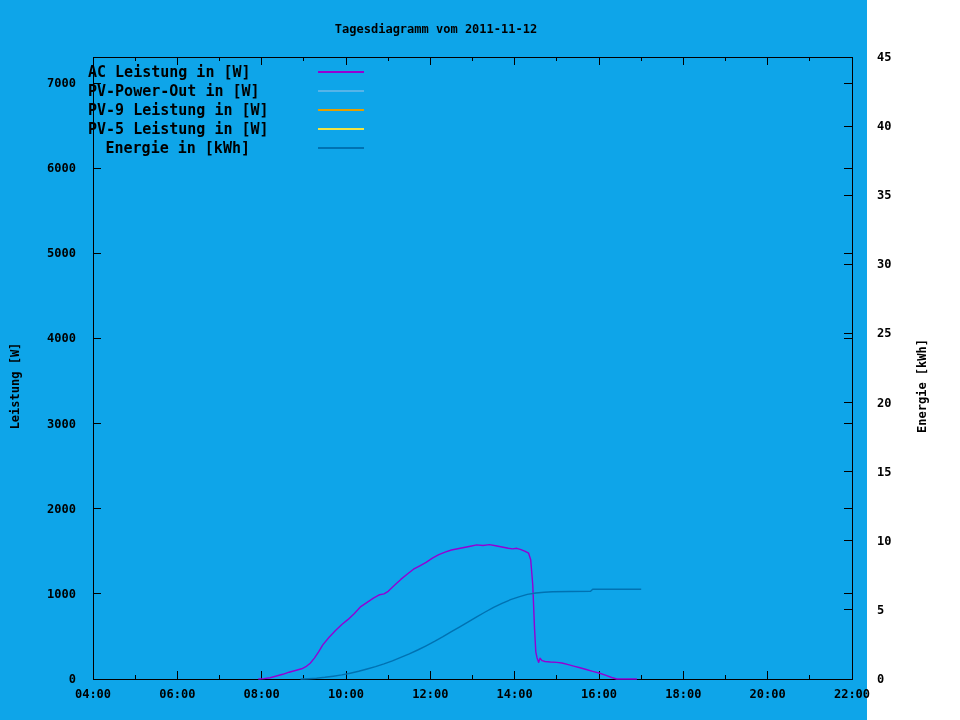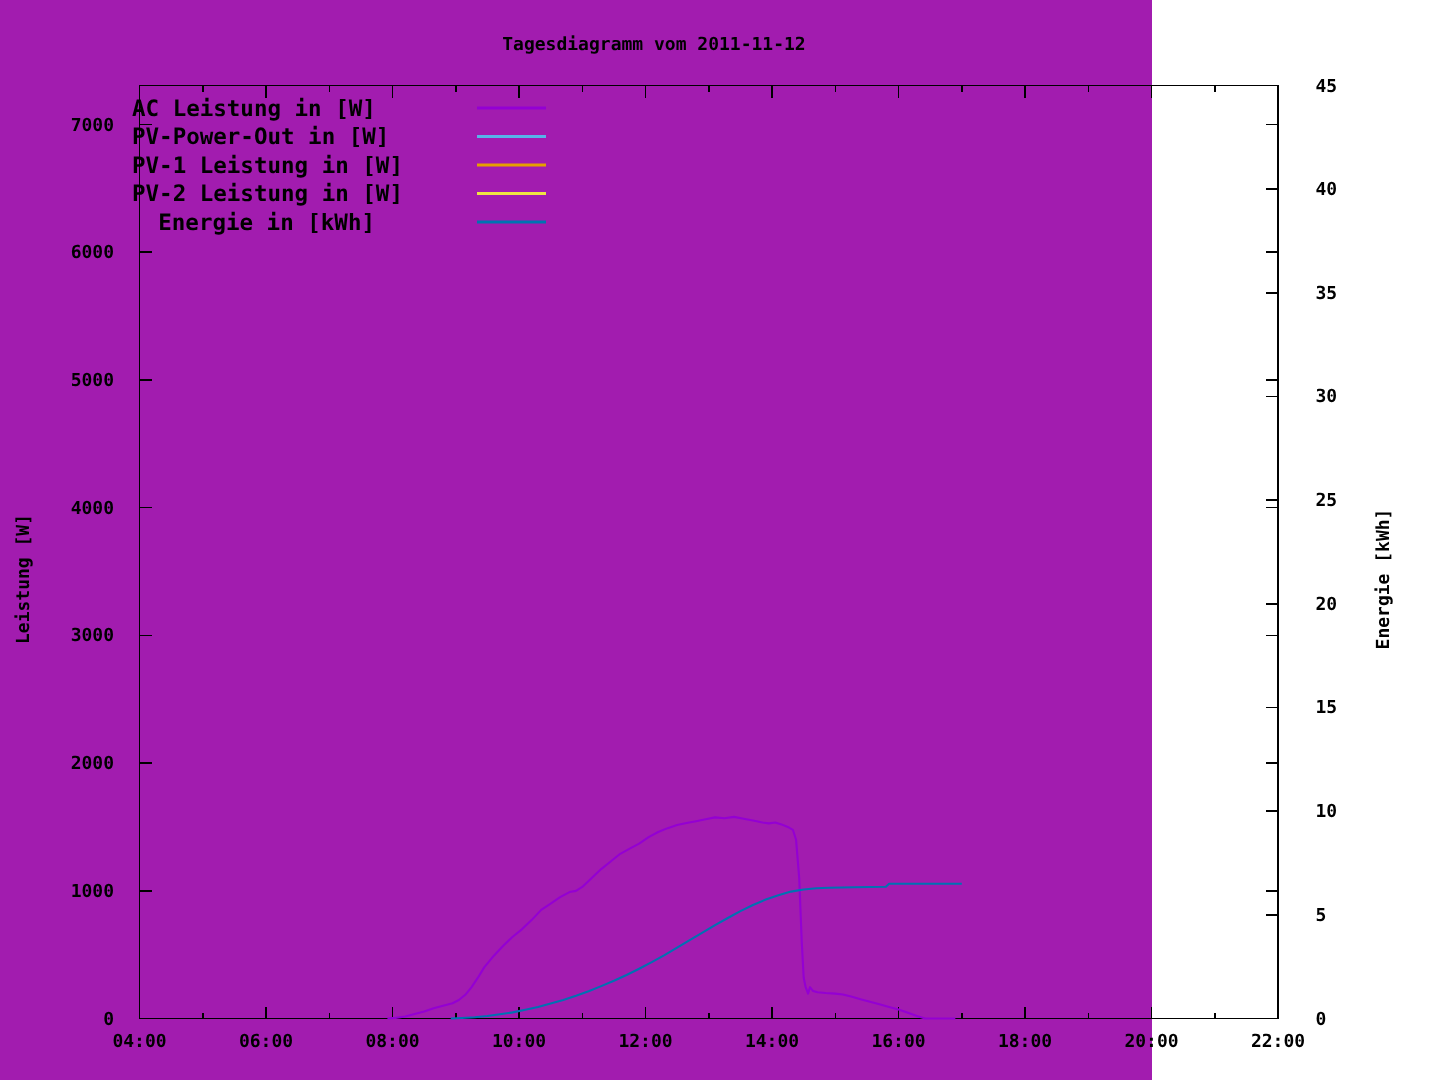--- a/index.html
+++ b/index.html
@@ -1,16 +1,16 @@
 <!DOCTYPE html>
 <html><head>
 <meta charset="utf-8">
 <style>
   html,body{margin:0;padding:0;background:#ffffff;width:960px;height:720px;overflow:hidden;}
-  .canvas{position:relative;width:768px;height:720px;background:#a21caf;
+  .canvas{position:relative;width:867px;height:720px;background:#0ea5e9;
           font-family:"DejaVu Sans Mono",monospace;color:#000;}
   .title{position:absolute;top:22px;left:0;width:872px;text-align:center;
          font-size:12px;font-weight:bold;letter-spacing:0px;}
   .ylabel{position:absolute;font-size:12px;font-weight:bold;white-space:nowrap;}
   .ylabel.left{left:-36px;top:380px;width:100px;transform:rotate(-90deg);
                transform-origin:50px 6px;text-align:center;}
   .ylabel.right{left:866px;top:380px;width:110px;transform:rotate(-90deg);
                 transform-origin:55px 6px;text-align:center;}
   svg#plot{position:absolute;left:0;top:0;}
   svg#plot text{font-family:"DejaVu Sans Mono",monospace;font-size:12px;font-weight:bold;fill:#000;}
@@ -126,25 +126,25 @@
   <div id="legend">
       <div class="lrow">
         <span class="llabel">AC Leistung in [W]</span>
         <span class="lline" style="background: rgb(148, 0, 211);"></span>
       </div>
       <div class="lrow">
         <span class="llabel">PV-Power-Out in [W]</span>
         <span class="lline" style="background: rgb(86, 180, 233);"></span>
       </div>
       <div class="lrow">
-        <span class="llabel">PV-1 Leistung in [W]</span>
+        <span class="llabel">PV-9 Leistung in [W]</span>
         <span class="lline" style="background: rgb(230, 159, 0);"></span>
       </div>
       <div class="lrow">
-        <span class="llabel">PV-2 Leistung in [W]</span>
+        <span class="llabel">PV-5 Leistung in [W]</span>
         <span class="lline" style="background: rgb(240, 228, 66);"></span>
       </div>
       <div class="lrow">
         <span class="llabel">Energie in [kWh]</span>
         <span class="lline" style="background: rgb(0, 114, 178);"></span>
       </div>
     </div>
 </div>
 
 </body></html>

